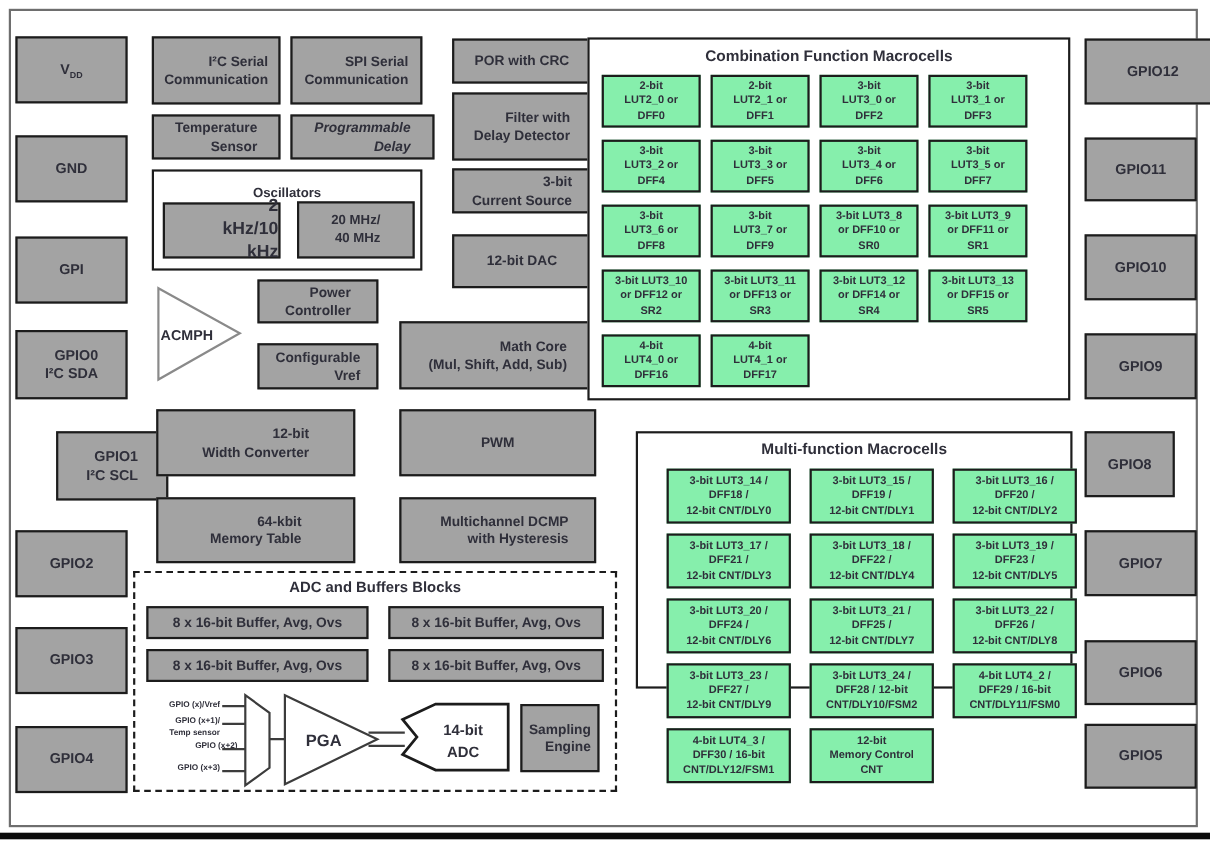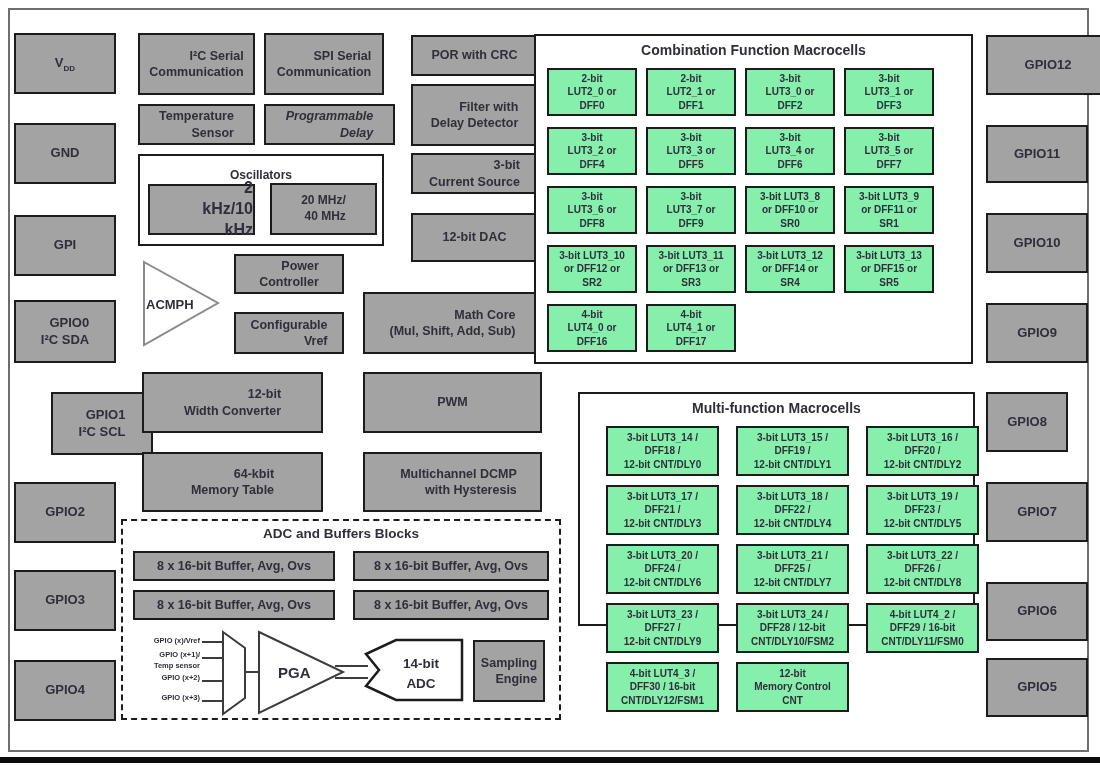--- a/index.html
+++ b/index.html
@@ -183,21 +183,21 @@
   <div class="box" style="left:133px;top:590px;width:202px;height:30px;font-size:12.5px;">
     <span>8 x 16-bit Buffer, Avg, Ovs</span>
   </div>
   <div class="box" style="left:353px;top:590px;width:196px;height:30px;font-size:12.5px;">
     <span>8 x 16-bit Buffer, Avg, Ovs</span>
   </div>
 
   <div class="smallsig" style="left:122px;top:637px;">GPIO (x)/Vref</div>
   <div class="smallsig" style="left:122px;top:651px;">GPIO (x+1)/</div>
   <div class="smallsig" style="left:122px;top:662px;">Temp sensor</div>
-  <div class="smallsig" style="left:122px;top:674px;">GPIO (x+2)</div>
+  <div class="smallsig" style="left:122px;top:674px;padding-left:16px;">GPIO (x+2)</div>
   <div class="smallsig" style="left:122px;top:694px;">GPIO (x+3)</div>
 
   <svg style="position:absolute;left:195px;top:626px;" width="280" height="92">
 
     <line x1="7" y1="16" x2="28" y2="16" stroke="#3c3c3c" stroke-width="2"></line>
     <line x1="7" y1="32" x2="28" y2="32" stroke="#3c3c3c" stroke-width="2"></line>
     <line x1="7" y1="55" x2="28" y2="55" stroke="#3c3c3c" stroke-width="2"></line>
     <line x1="7" y1="75" x2="28" y2="75" stroke="#3c3c3c" stroke-width="2"></line>
 
     <polygon points="28,6 50,22 50,72 28,88" fill="#ffffff" stroke="#3c3c3c" stroke-width="2"></polygon>

